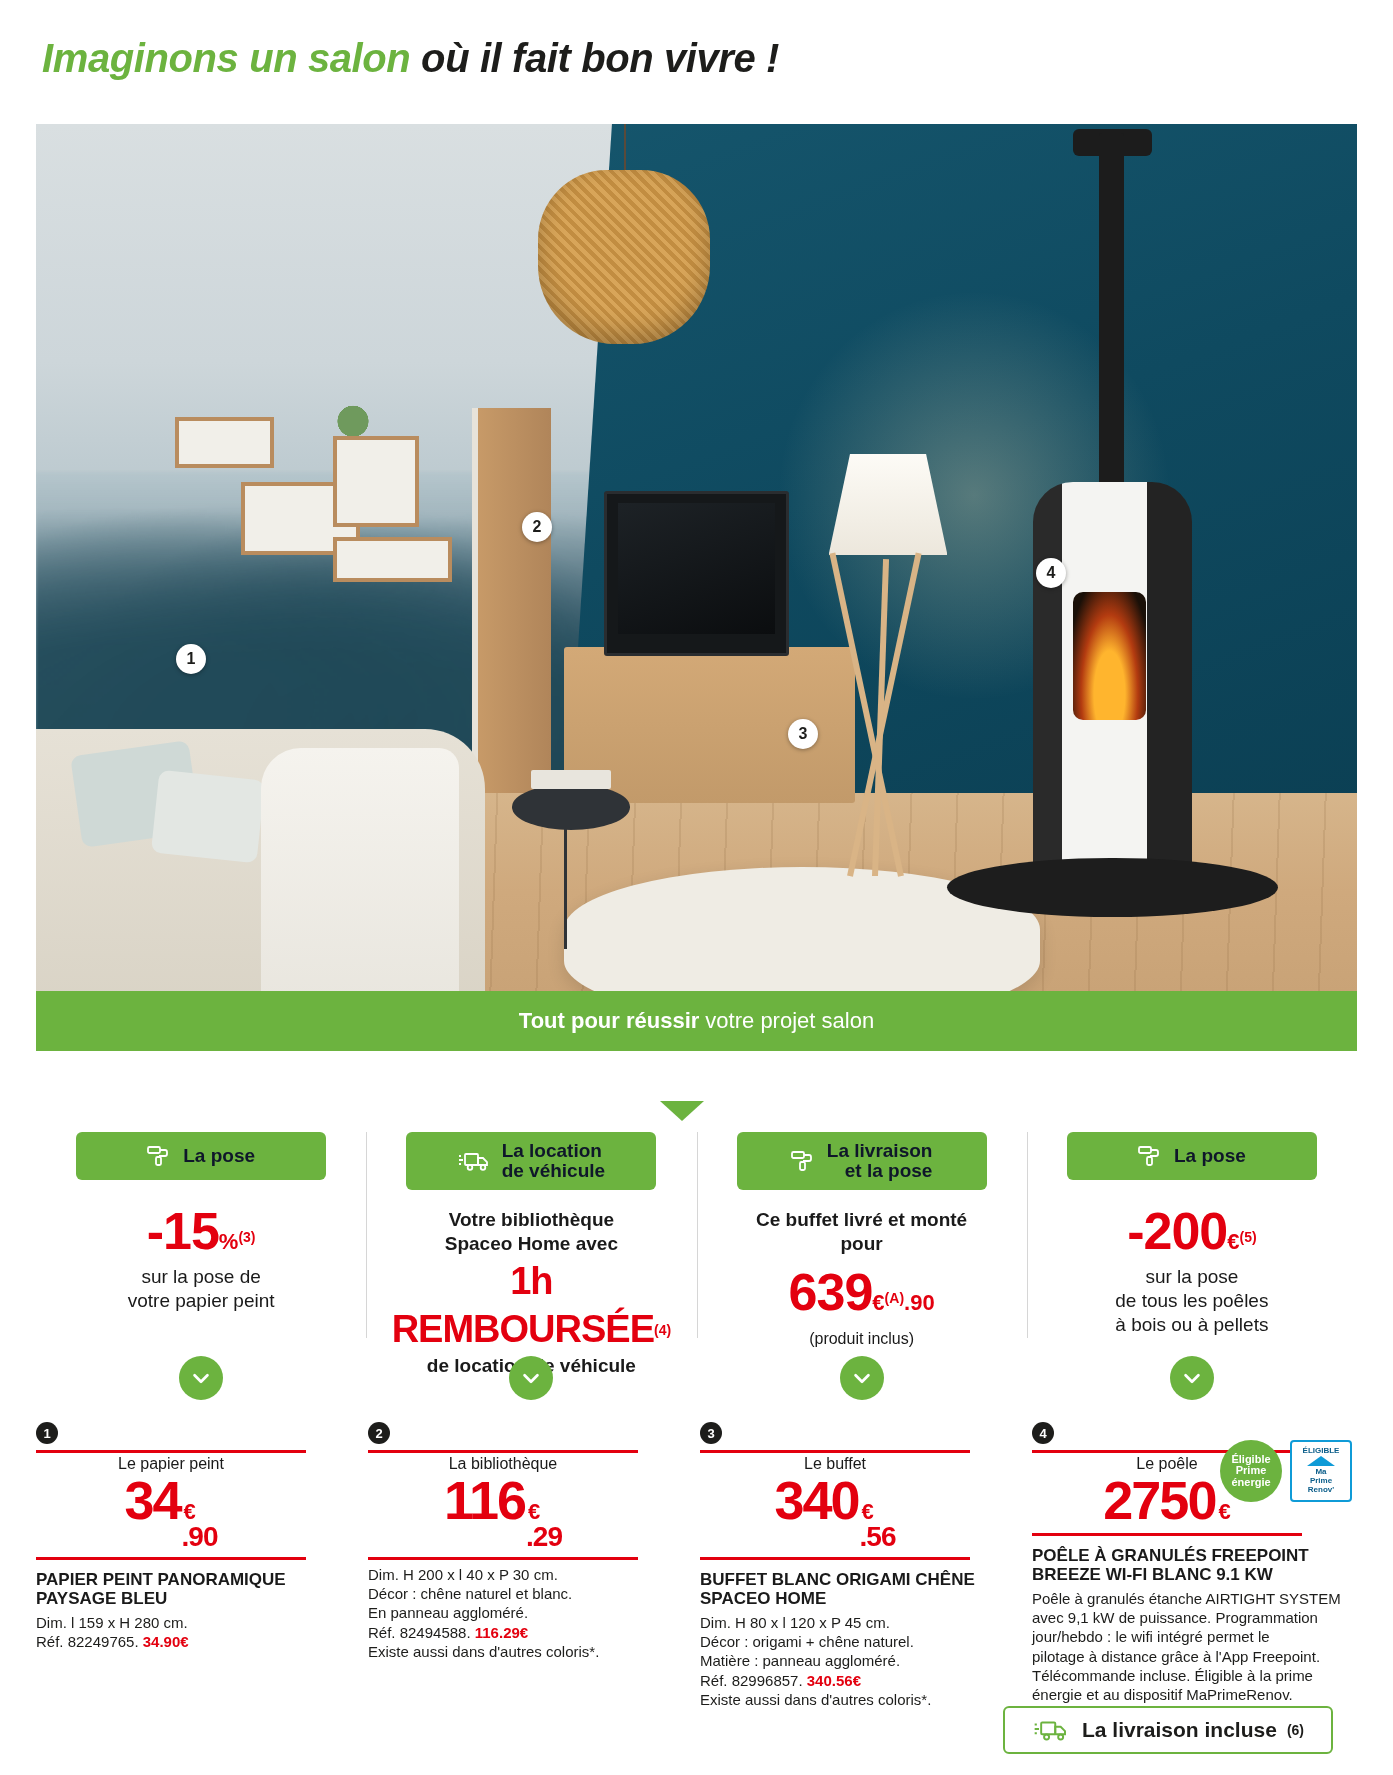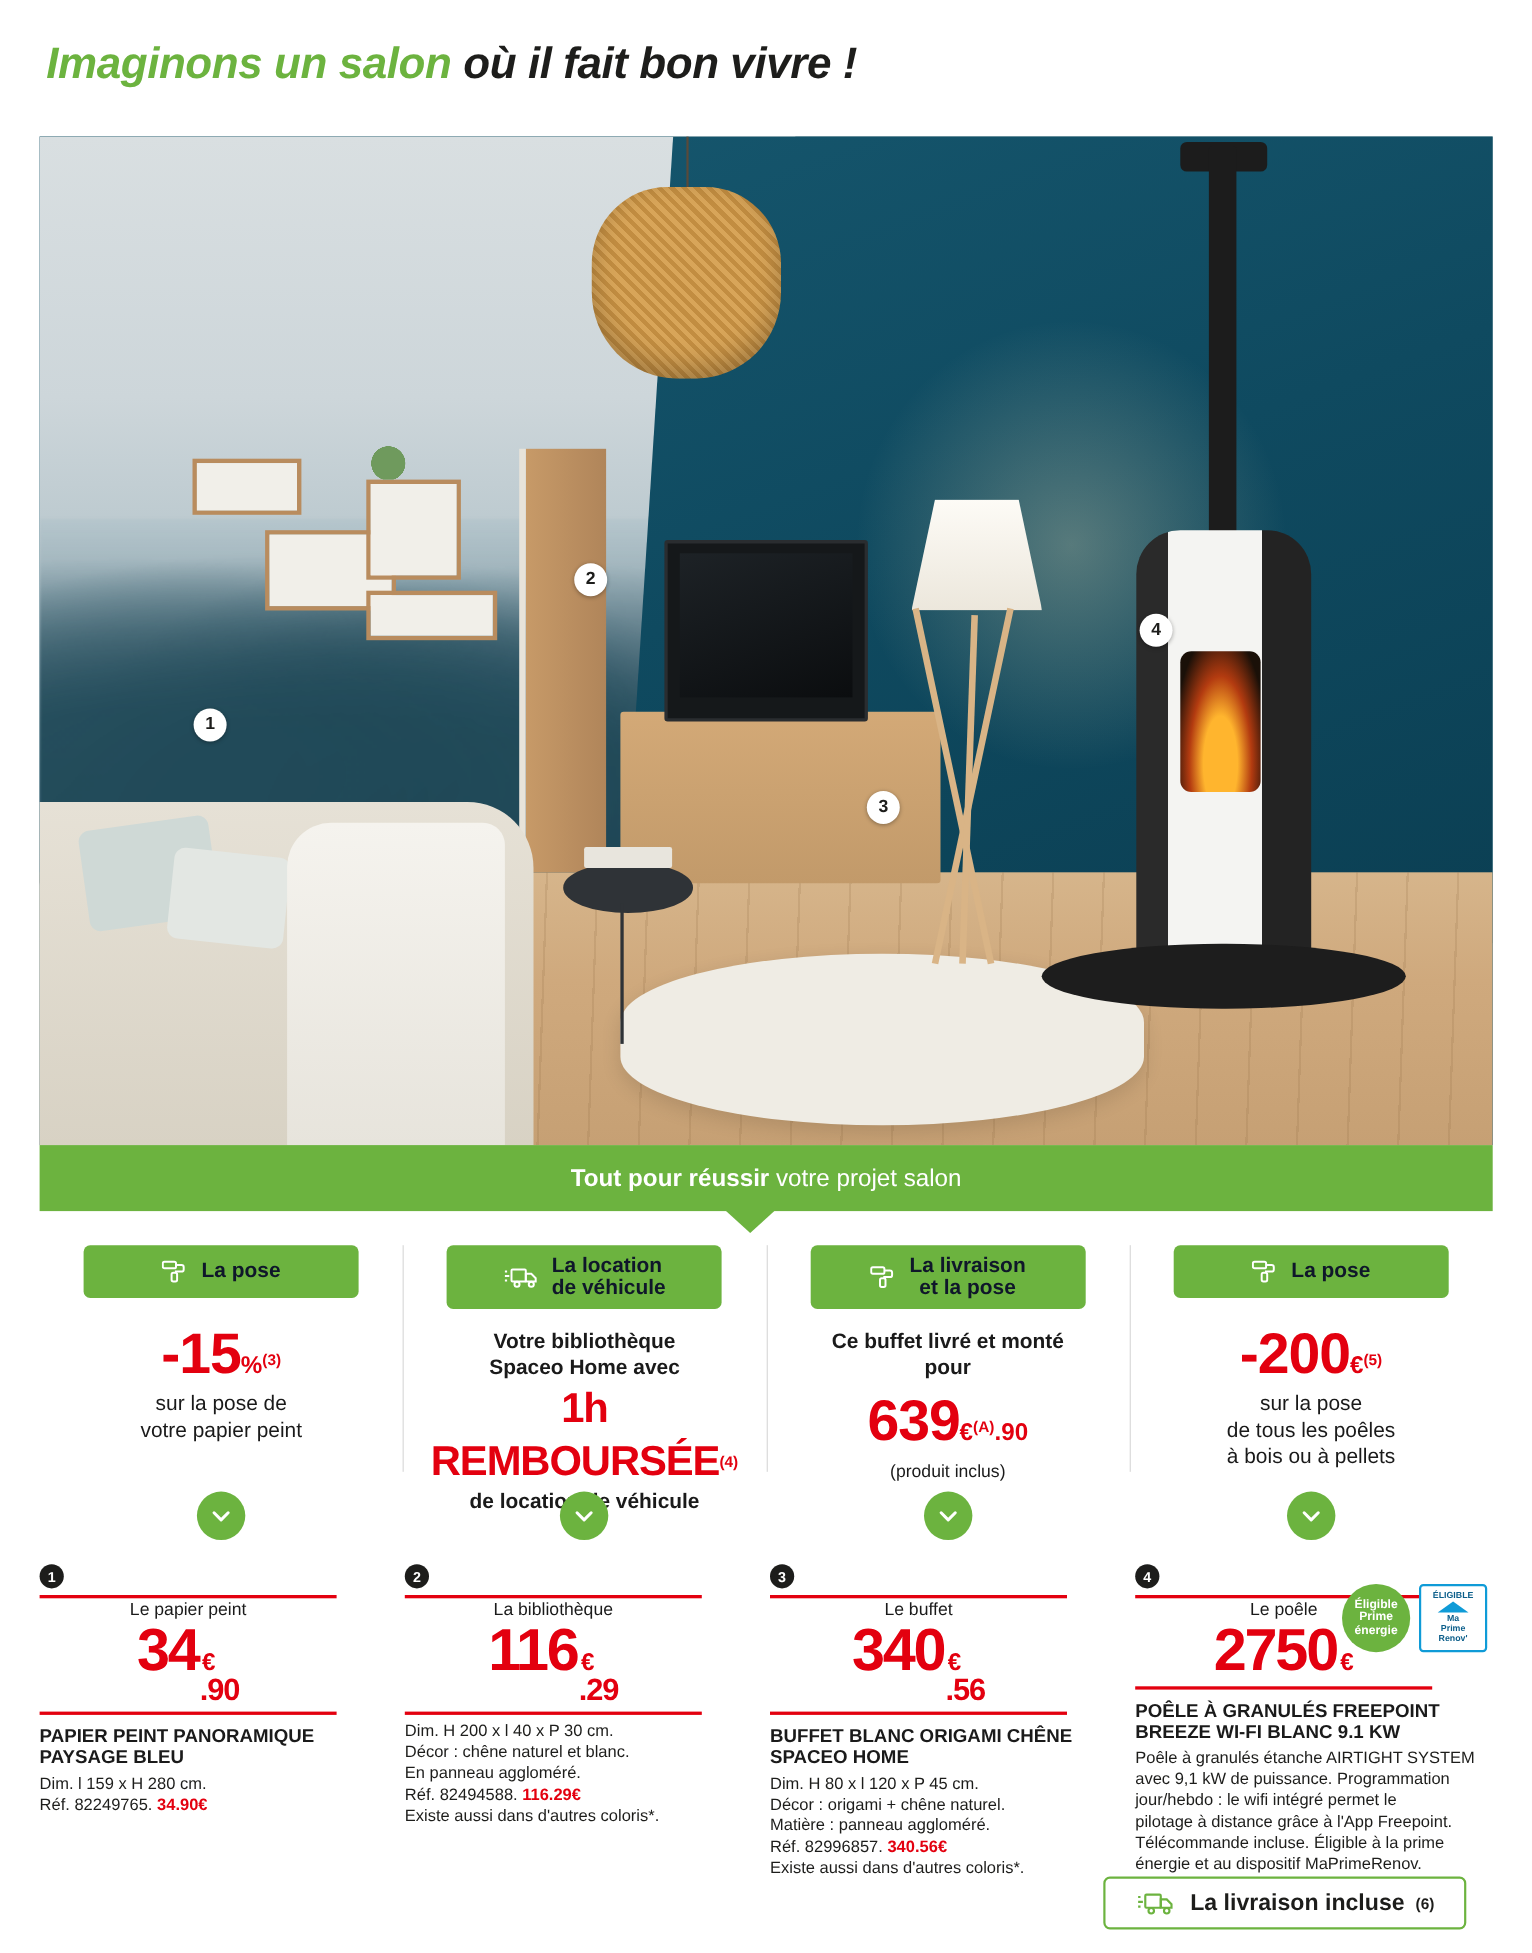--- a/index.html
+++ b/index.html
@@ -155,21 +155,21 @@
 
   .marker {
     position:absolute; width:30px; height:30px; border-radius:50%;
     background:#ffffff; color:#1d1d1b; font-size:16px; font-weight:700;
     display:flex; align-items:center; justify-content:center;
     box-shadow:0 1px 4px rgba(0,0,0,.35);
   }
 
   
   .banner {
-    position:absolute; top:1041px; left:36px; width:1321px; height:60px;
+    position:absolute; top:991px; left:36px; width:1321px; height:60px;
     background:#6cb33f; color:#fff;
     display:flex; align-items:center; justify-content:center;
     font-size:22px;
   }
   .banner b { font-weight:700; margin-right:6px; }
   .banner-arrow {
     position:absolute; top:1101px; left:660px;
     width:0;height:0;border-left:22px solid transparent;border-right:22px solid transparent;
     border-top:20px solid #6cb33f;
   }
@@ -396,21 +396,21 @@
 
     <div class="service">
       <div class="svc-pill two-line">
         <span>
           <svg class="icon-svg" width="26" height="22" viewBox="0 0 26 22" fill="none" stroke="#fff" stroke-width="1.8">
             <rect x="1" y="2" width="12" height="6" rx="1.5"></rect>
             <path d="M13 5h5a2 2 0 0 1 2 2v2a2 2 0 0 1-2 2h-6"></path>
             <rect x="9" y="12" width="5" height="8" rx="1.5"></rect>
           </svg>
         </span>
-        <span style="text-align:center">
+        <span style="text-align:right">
           <span style="display:block">La livraison</span>
           <span style="display:block">et la pose</span>
         </span>
       </div>
       <div class="svc-body">
         <div style="font-weight:700">Ce buffet livré et monté</div>
         <div style="font-weight:700">pour</div>
         <div style="margin-top:2px">
           <span class="huge-red">639</span><span class="euro price-red">€</span><span class="sup price-red">(A)</span><span class="cents price-red">.90</span>
         </div>

